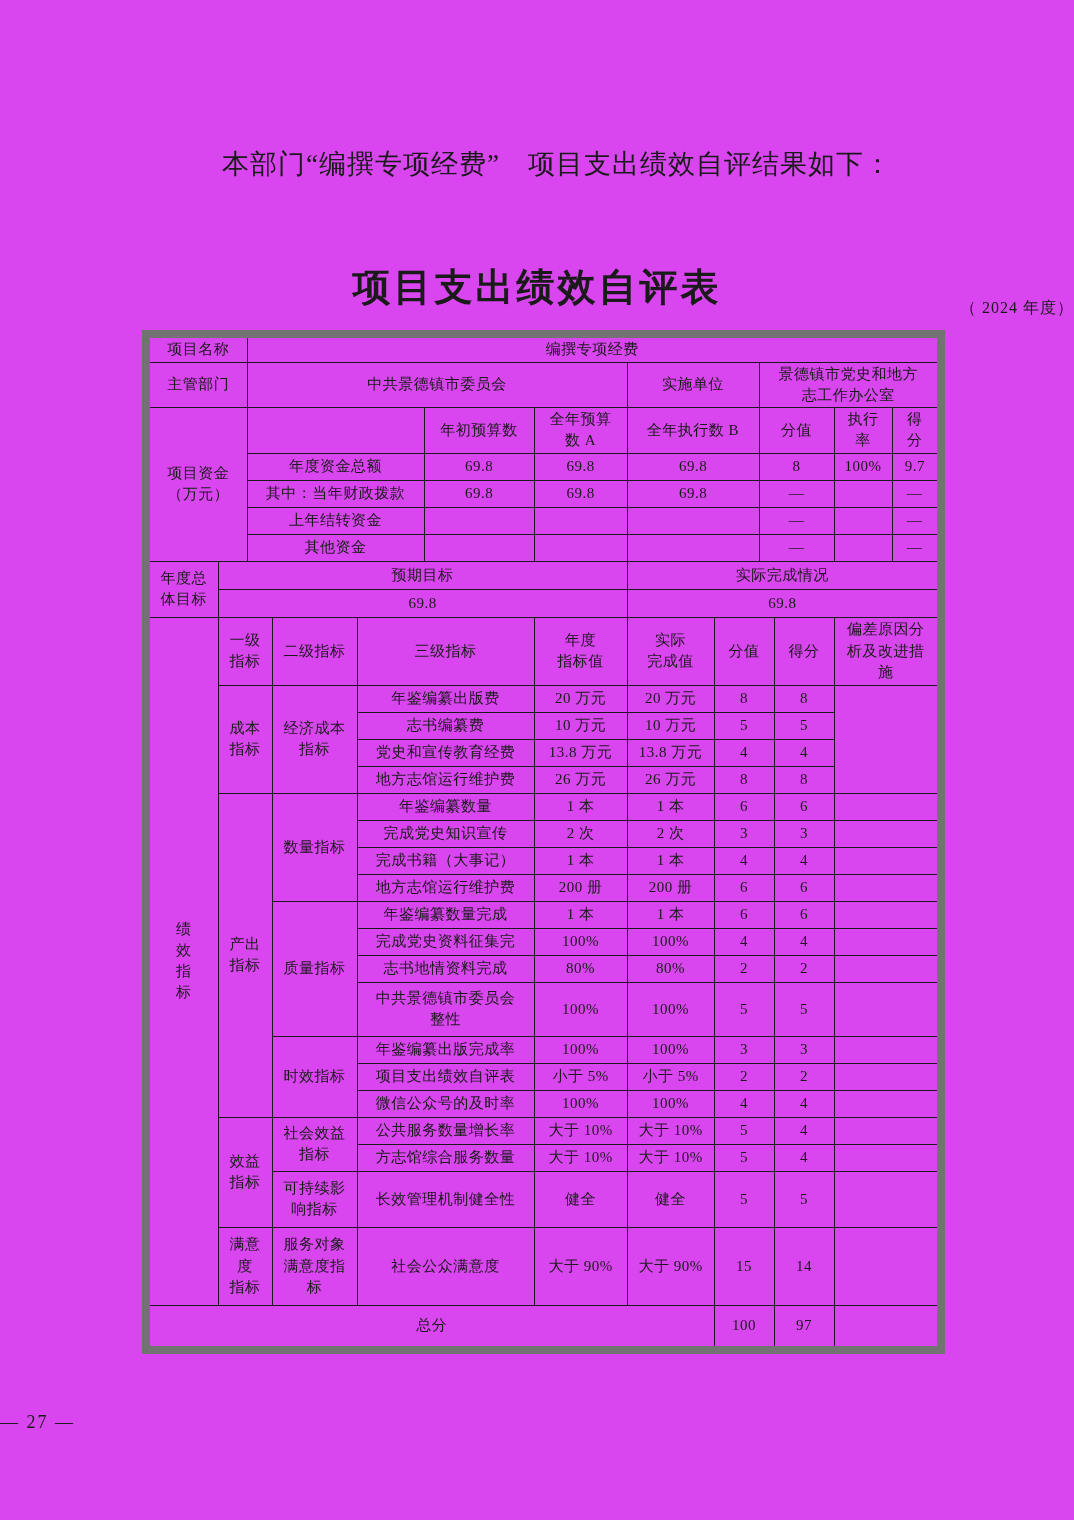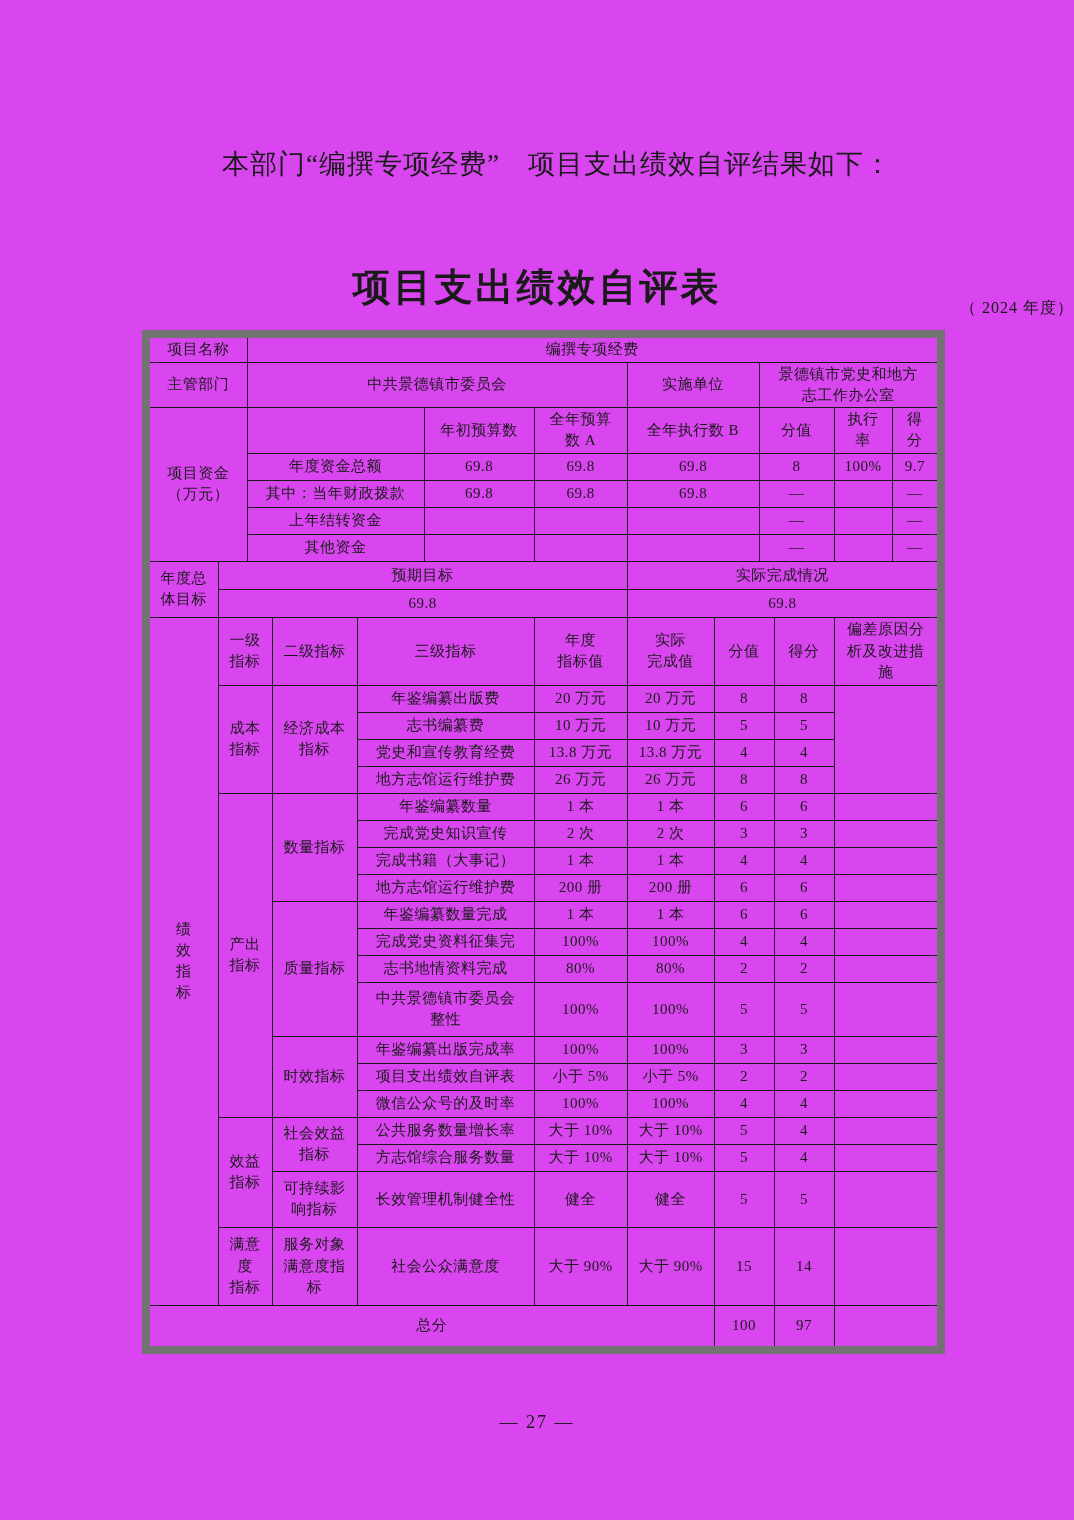--- a/index.html
+++ b/index.html
@@ -63,21 +63,20 @@
   td.l2c { padding-left: 11px; padding-right: 11px; }
   td.devh { padding-left: 13px; padding-right: 13px; }
   td.side { line-height: 2.3; letter-spacing: 1px; }
   tr.h28 { height: 28px; } tr.h42 { height: 42px; } tr.h44 { height: 44px; }
   tr.h27 { height: 27px; } tr.h68 { height: 68px; } tr.h54 { height: 54px; }
   tr.h56 { height: 56px; } tr.h78 { height: 78px; } tr.h45 { height: 45px; }
   .page-num {
     position: absolute;
     left: 0; right: 0;
     top: 1412px;
-    text-align: center;
     font-size: 18px;
     letter-spacing: 2px;
   }
 </style>
 </head>
 <body>
 
 <div class="page">
 
   <div class="intro">本部门“编撰专项经费”　项目支出绩效自评结果如下：</div>

